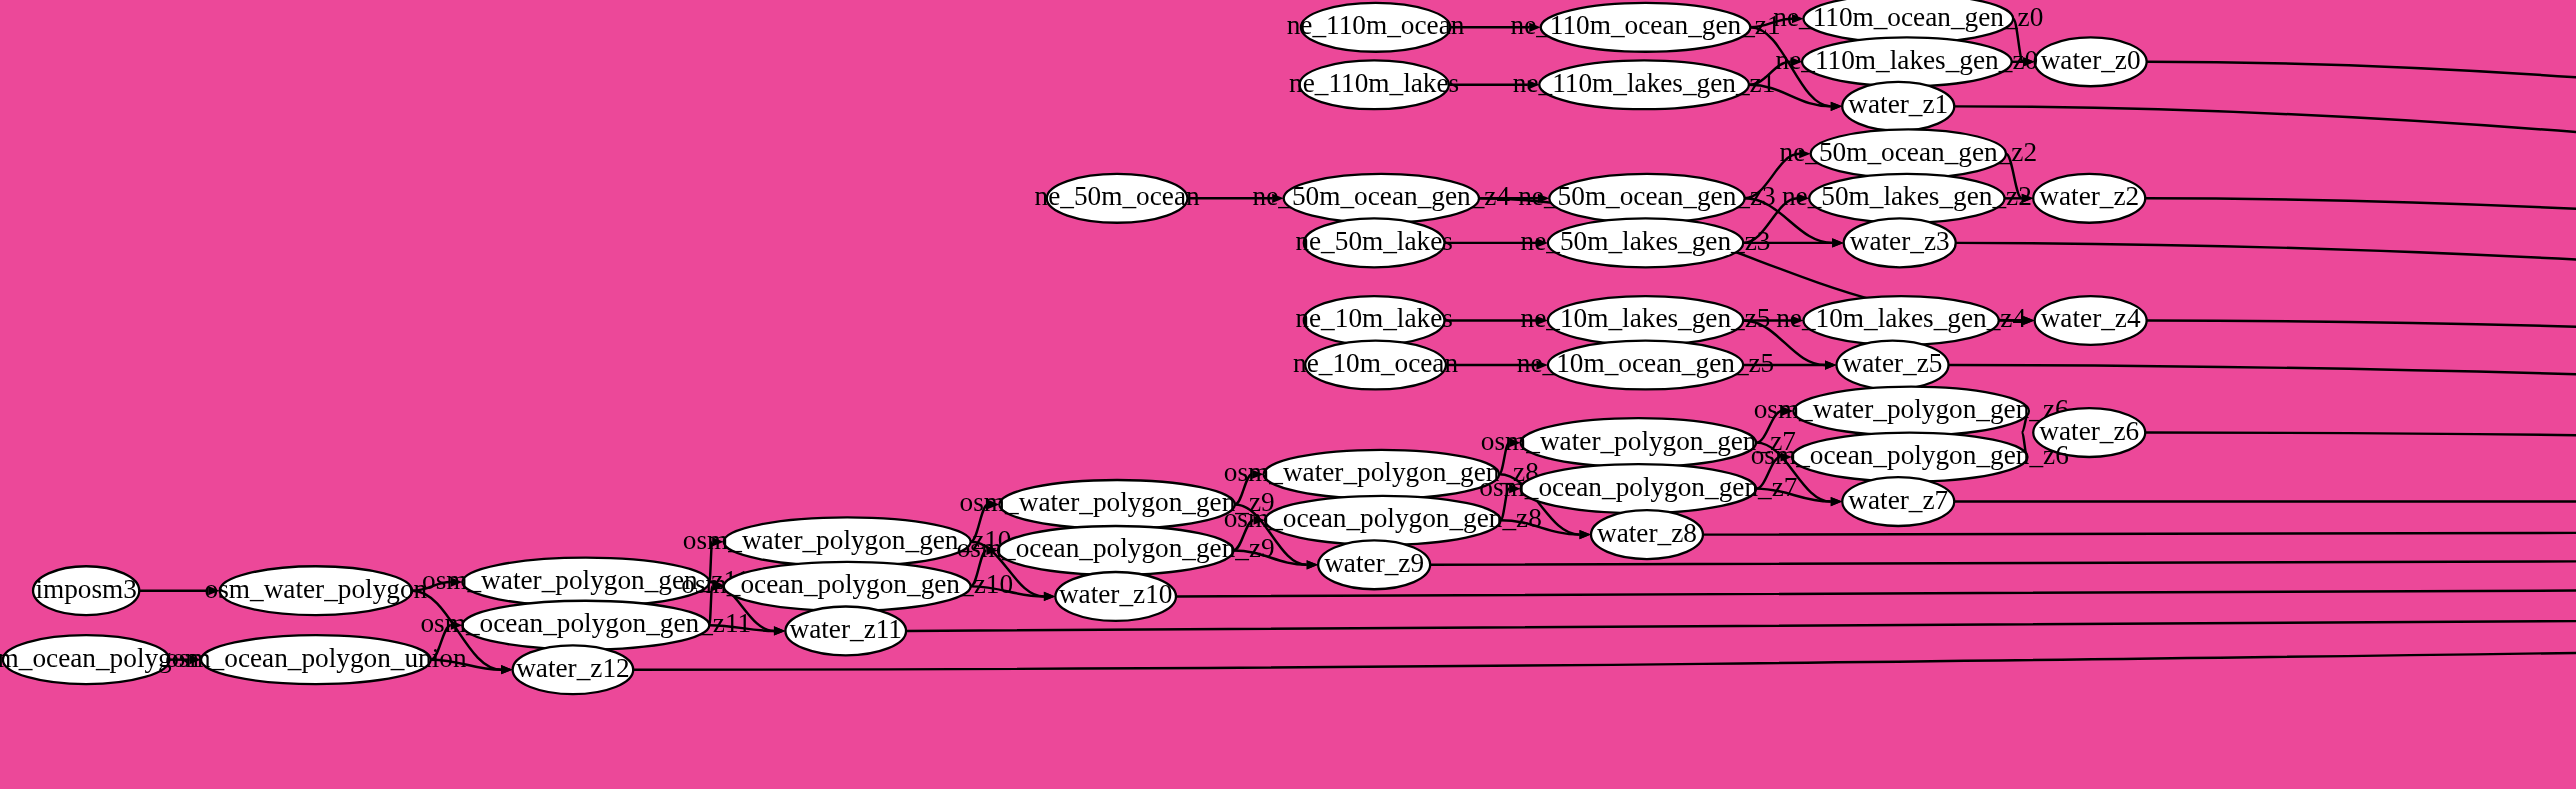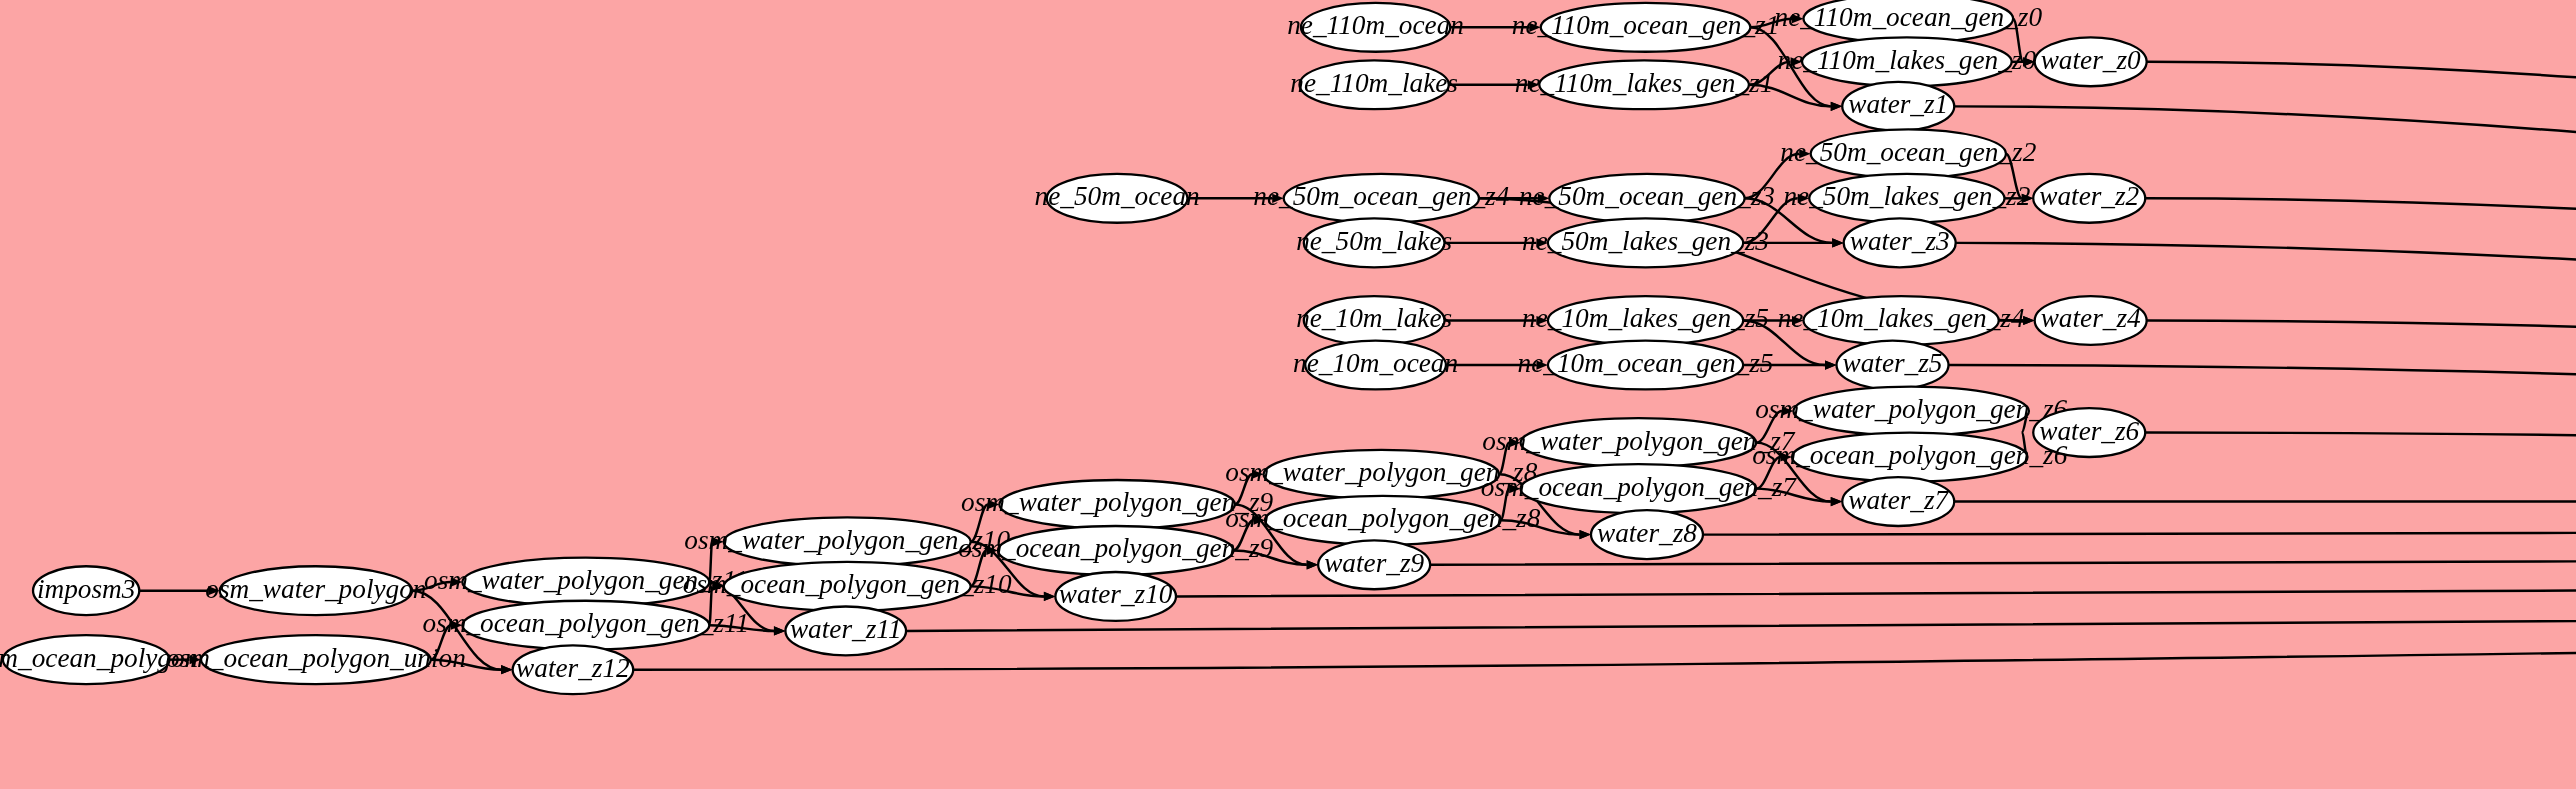--- a/index.html
+++ b/index.html
@@ -4,24 +4,23 @@
 <style>
   html, body {
     margin: 0;
     padding: 0;
     background: #ffffff;
   }
   #canvas-wrap {
     position: relative;
     width: 2576px;
     height: 789px;
-    background: #fca5a5;
+    background: #ec4899;
     overflow: hidden;
     font-family: "Liberation Serif", serif;
-    font-style: italic;
   }
   svg#graph {
     display: block;
     width: 2576px;
     height: 789px;
   }
   .node-ellipse {
     fill: #ffffff;
     stroke: #000000;
     stroke-width: 1.6;

